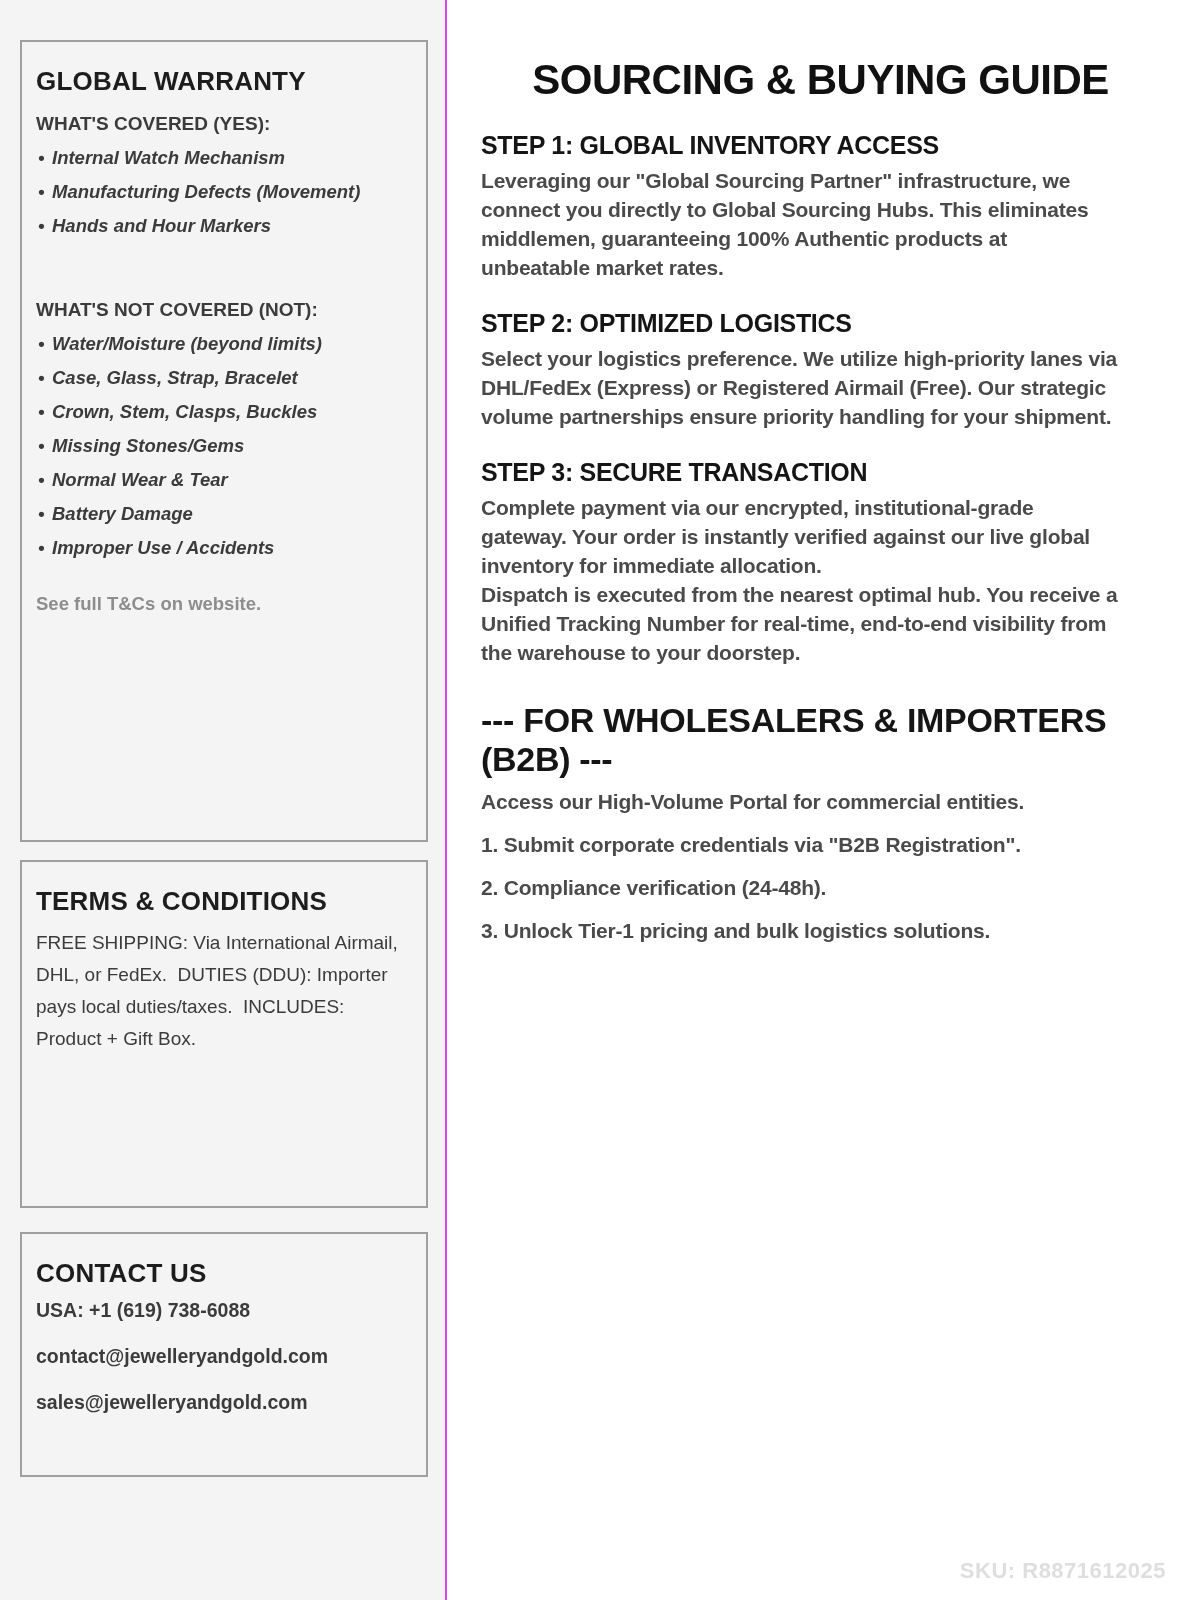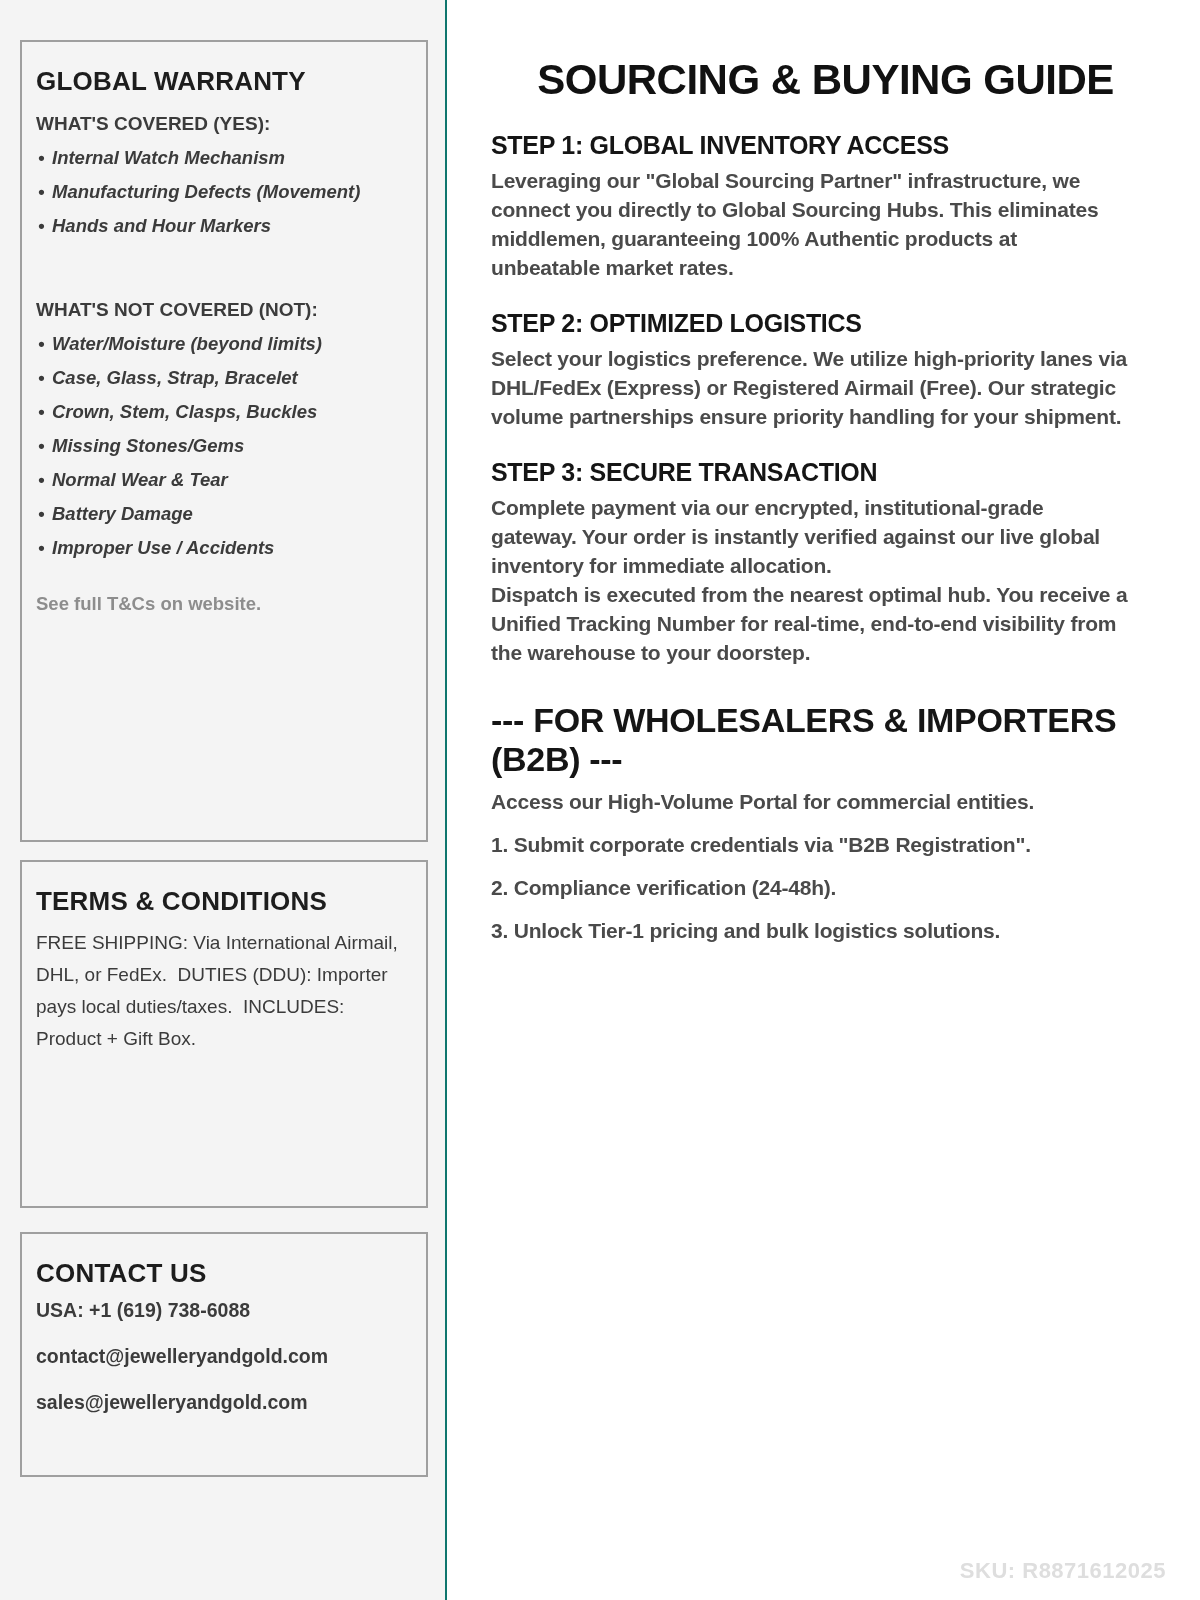--- a/index.html
+++ b/index.html
@@ -6,21 +6,21 @@
   body{
     width:1200px;height:1600px;background:#ffffff;
     font-family:"Liberation Sans","DejaVu Sans",sans-serif;
     -webkit-font-smoothing:antialiased;
   }
   .page{position:relative;width:1200px;height:1600px;overflow:hidden;background:#ffffff;}
 
   
   .sidebar{
     position:absolute;left:0;top:0;width:447px;height:1600px;
-    background:#f4f4f4;border-right:2px solid #0f766e;box-sizing:border-box;
+    background:#f4f4f4;border-right:2px solid #d946ef;box-sizing:border-box;
   }
   .box{
     box-sizing:border-box;margin:0 17px 0 20px;border:2px solid #9f9f9f;
     padding:20px 18px 20px 14px;background:#f4f4f4;
   }
   .box-warranty{margin-top:40px;height:802px;}
   .box-terms{margin-top:18px;height:348px;}
   .box-contact{margin-top:24px;height:245px;}
 
   .side-title{
@@ -47,21 +47,21 @@
     line-height:32px;white-space:pre-wrap;
   }
   .contact-line{
     margin:0 0 23px 0;font-size:19.5px;font-weight:bold;color:#3b3b3b;
   }
   .contact-line.first{margin-top:10px;}
 
   
   .content{
     position:absolute;left:447px;top:0;width:753px;height:1600px;
-    box-sizing:border-box;padding:56px 40px 0 44px;
+    box-sizing:border-box;padding:56px 40px 0 34px;
     font-stretch:condensed;
   }
   .main-title{
     margin:0 0 10px 0;text-align:center;
     font-size:42px;font-weight:bold;color:#111111;letter-spacing:-0.5px;
   }
   .step-heading{
     margin:27px 0 6px 0;font-size:25px;font-weight:bold;color:#151515;
     letter-spacing:-0.3px;
   }

